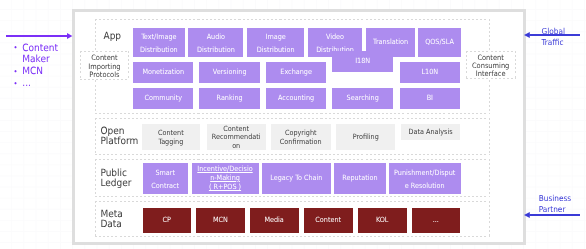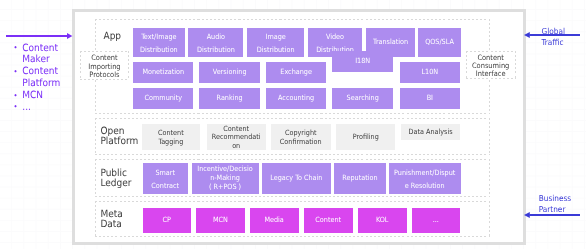--- a/index.html
+++ b/index.html
@@ -32,21 +32,21 @@
             justify-content:flex-start;padding-left:5.4px;
             font-size:10px;color:#3d3d3d;line-height:9.7px;padding-top:1.6px;
             white-space:pre-line;box-sizing:border-box;}
 
   .cell{position:absolute;transform:translateZ(0);display:flex;align-items:center;justify-content:center;
         text-align:center;box-sizing:border-box;white-space:pre-line;
         font-size:7.2px;line-height:8.6px;}
   .cell.l2{line-height:12.8px;padding-top:3px;}
 
   .purple{background:#ad8cef;color:#ffffff;}
-  .blue{background:#d946ef;color:#ffffff;}
+  .blue{background:#7f1d1d;color:#ffffff;}
   .gray{background:#f0f0f0;color:#3d3d3d;padding-top:1.4px;}
 
   .dashbox{position:absolute;transform:translateZ(0);box-sizing:border-box;
            background-image:
              repeating-linear-gradient(to right,#d9d9d9 0 2px,transparent 2px 4.1px),
              repeating-linear-gradient(to right,#d9d9d9 0 2px,transparent 2px 4.1px),
              repeating-linear-gradient(to bottom,#d9d9d9 0 2px,transparent 2px 4.1px),
              repeating-linear-gradient(to bottom,#d9d9d9 0 2px,transparent 2px 4.1px);
            background-size:100% 1px,100% 1px,1px 100%,1px 100%;
            background-position:0 0,0 100%,0 0,100% 0;
@@ -107,21 +107,21 @@
 on</div>
       <div class="cell gray" style="left: 271px; width: 59.5px; top: 124px; height: 26px;">Copyright
 Confirmation</div>
       <div class="cell gray" style="left: 336.3px; width: 58.9px; top: 124px; height: 26px;">Profiling</div>
       <div class="cell gray" style="left: 400.9px; width: 59.3px; top: 124px; height: 16px;">Data Analysis</div>
       <div class="section" style="top: 158.6px; height: 38.5px;"></div>
       <div class="rowlabel" style="left: 95px; top: 158.6px; width: 46px; height: 38.5px;">Public
 Ledger</div>
       <div class="cell purple l2" style="left: 142.5px; width: 45.5px; top: 162.9px; height: 30.8px;">Smart
 Contract</div>
-      <div class="cell purple" style="left: 191.5px; width: 67px; top: 162.9px; height: 30.8px;">Incentive/Decisio
+      <div class="cell purple" style="left: 191.5px; width: 67px; top: 162.9px; height: 30.8px; text-decoration: underline;">Incentive/Decisio
 n-Making
 ( R+POS )</div>
       <div class="cell purple" style="left: 261.6px; width: 69.4px; top: 162.9px; height: 30.8px;">Legacy To Chain</div>
       <div class="cell purple" style="left: 334.4px; width: 51.2px; top: 162.9px; height: 30.8px;">Reputation</div>
       <div class="cell purple l2" style="left: 388.8px; width: 71.8px; top: 162.9px; height: 30.8px;">Punishment/Disput
 e Resolution</div>
       <div class="section" style="top: 200.6px; height: 36.7px;"></div>
       <div class="rowlabel" style="left: 95px; top: 200.6px; width: 46px; height: 36.7px;">Meta
 Data</div>
       <div class="cell blue" style="left: 142.5px; width: 48.3px; top: 207.9px; height: 25.5px;">CP</div>
@@ -131,21 +131,20 @@
       <div class="cell blue" style="left: 357.8px; width: 48.8px; top: 207.9px; height: 25.5px;">KOL</div>
       <div class="cell blue" style="left: 411.6px; width: 48.4px; top: 207.9px; height: 25.5px;">...</div>
     </div>
 
   <svg class="arrow" style="left:6px;top:30px;" width="68" height="12" viewBox="0 0 68 12">
     <line x1="0" y1="6" x2="62" y2="6" stroke="#7b2ff7" stroke-width="2.1"></line>
     <path d="M66.4 6 L61.0 2.9 L61.0 9.1 Z" fill="#7b2ff7"></path>
   </svg>
   <div id="bullets">
       <div class="bi">Content Maker</div>
-      <div class="bi">Content Platform</div>
       <div class="bi">MCN</div>
       <div class="bi">...</div>
     </div>
 
   <svg class="arrow" style="left:524px;top:29px;" width="58" height="12" viewBox="0 0 58 12">
     <line x1="56" y1="6" x2="5.4" y2="6" stroke="#3b3bd7" stroke-width="2.1"></line>
     <path d="M0 6 L5.8 2.9 L5.8 9.1 Z" fill="#3b3bd7"></path>
   </svg>
   <div class="sidelabel" style="left:541.5px;top:4px;margin-top:22px;">Global
 Traffic</div>

